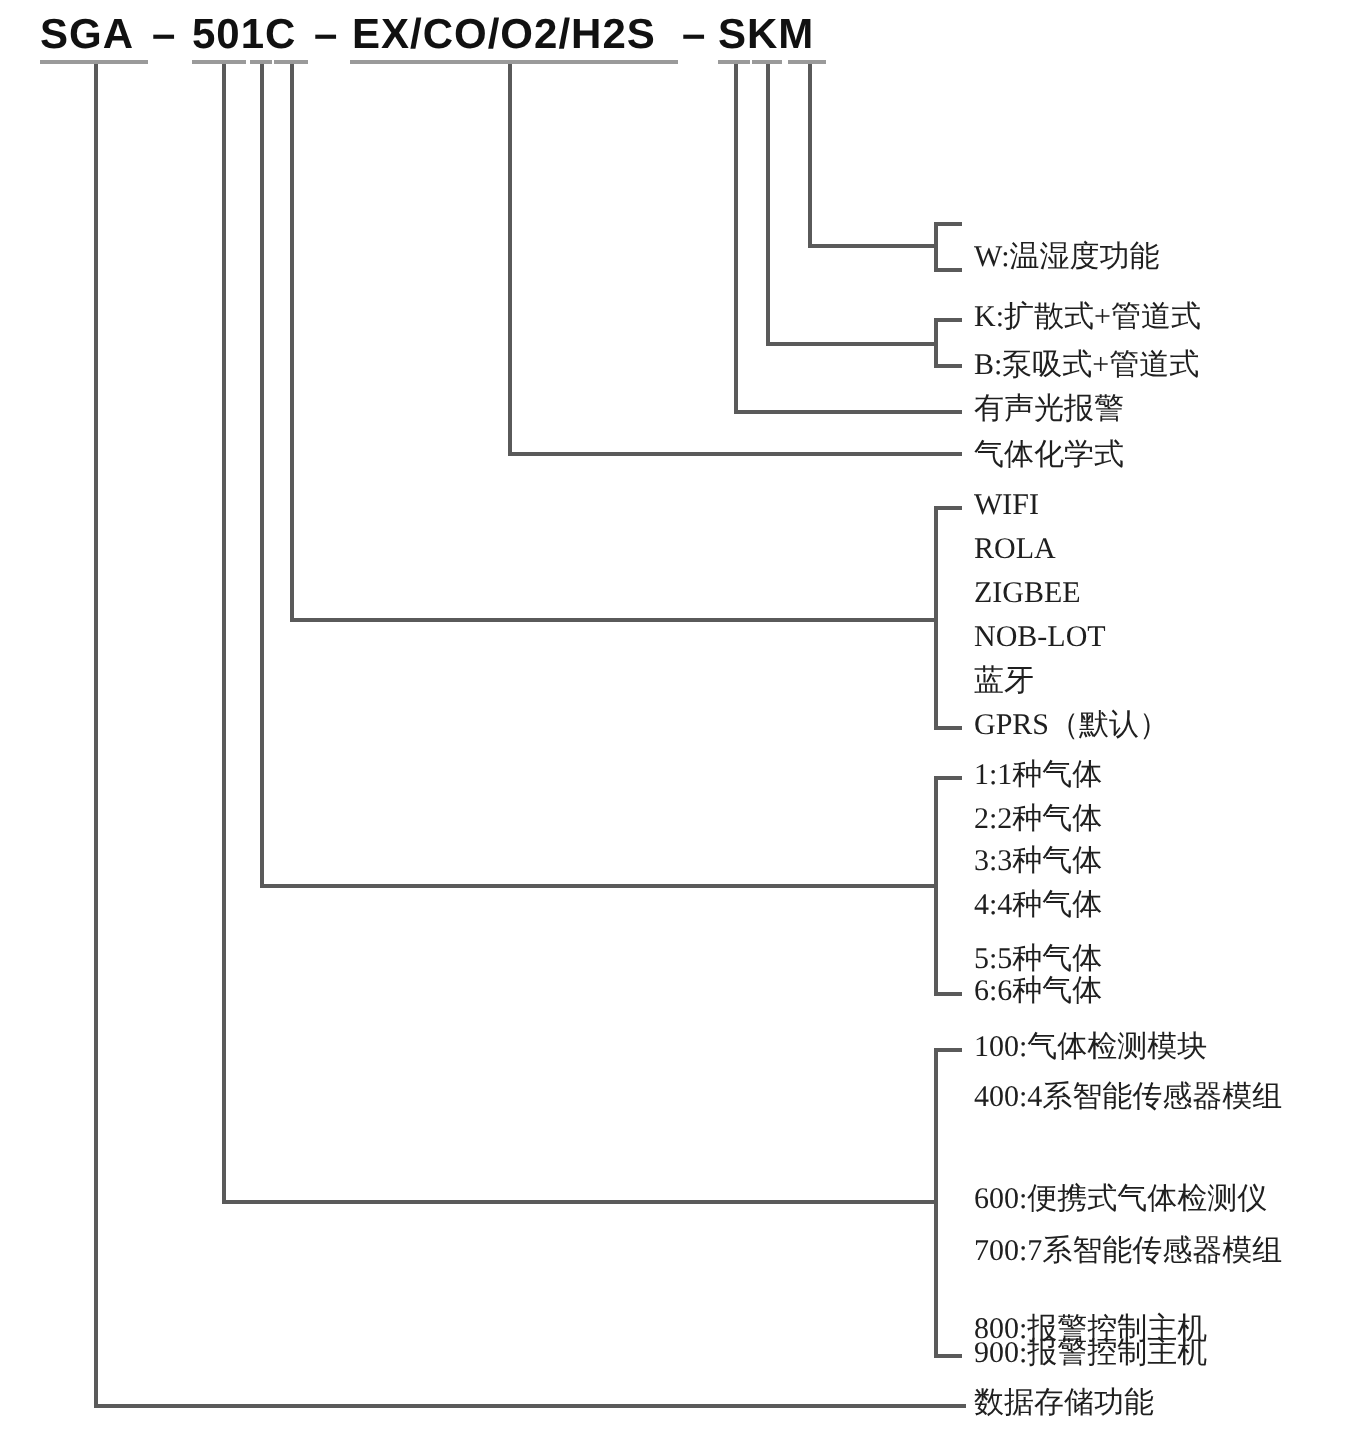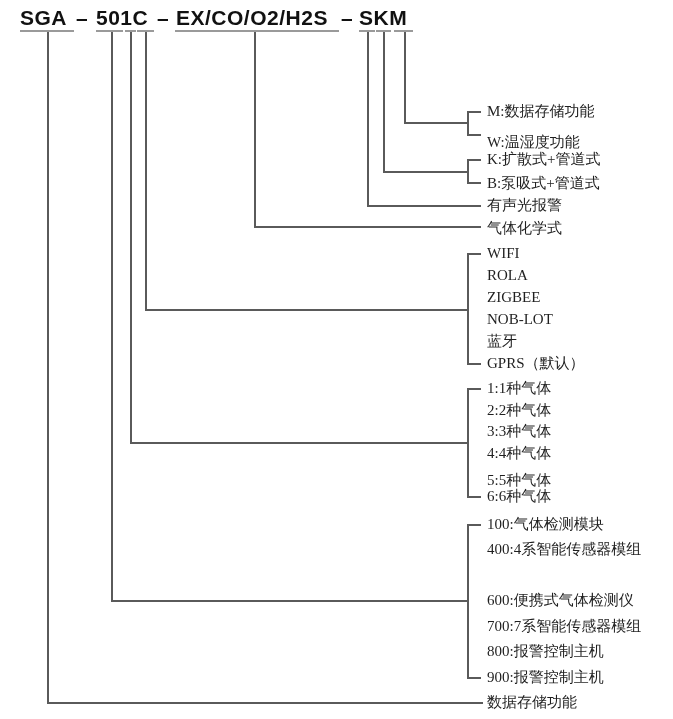--- a/index.html
+++ b/index.html
@@ -98,22 +98,21 @@
   <div class="hl" style="left:467px;top:363px;width:14px"></div>
 
   <div class="vl" style="left:467px;top:388px;height:109px"></div>
   <div class="hl" style="left:467px;top:388px;width:14px"></div>
   <div class="hl" style="left:467px;top:496px;width:14px"></div>
 
   <div class="vl" style="left:467px;top:524px;height:154px"></div>
   <div class="hl" style="left:467px;top:524px;width:14px"></div>
   <div class="hl" style="left:467px;top:677px;width:14px"></div>
 
-  <div class="lbl" style="top:101px">M:数据存储功能</div>
-  <div class="lbl" style="top:132px">W:温湿度功能</div>
+  <div class="lbl" style="top:119px">W:温湿度功能</div>
 
   <div class="lbl" style="top:173px">B:泵吸式+管道式</div>
   <div class="lbl" style="top:149px">K:扩散式+管道式</div>
 
   <div class="lbl" style="top:195px">有声光报警</div>
   <div class="lbl" style="top:218px">气体化学式</div>
 
   <div class="lbl" style="top:243px">WIFI</div>
   <div class="lbl" style="top:265px">ROLA</div>
   <div class="lbl" style="top:287px">ZIGBEE</div>
@@ -125,18 +124,18 @@
   <div class="lbl" style="top:400px">2:2种气体</div>
   <div class="lbl" style="top:421px">3:3种气体</div>
   <div class="lbl" style="top:443px">4:4种气体</div>
   <div class="lbl" style="top:470px">5:5种气体</div>
   <div class="lbl" style="top:486px">6:6种气体</div>
 
   <div class="lbl" style="top:514px">100:气体检测模块</div>
   <div class="lbl" style="top:539px">400:4系智能传感器模组</div>
   <div class="lbl" style="top:590px">600:便携式气体检测仪</div>
   <div class="lbl" style="top:616px">700:7系智能传感器模组</div>
-  <div class="lbl" style="top:641px">800:报警控制主机</div>
+  <div class="lbl" style="top:655px">800:报警控制主机</div>
   <div class="lbl" style="top:667px">900:报警控制主机</div>
 
   <div class="lbl" style="top:692px">数据存储功能</div>
 
 </div>
 
 </body></html>

